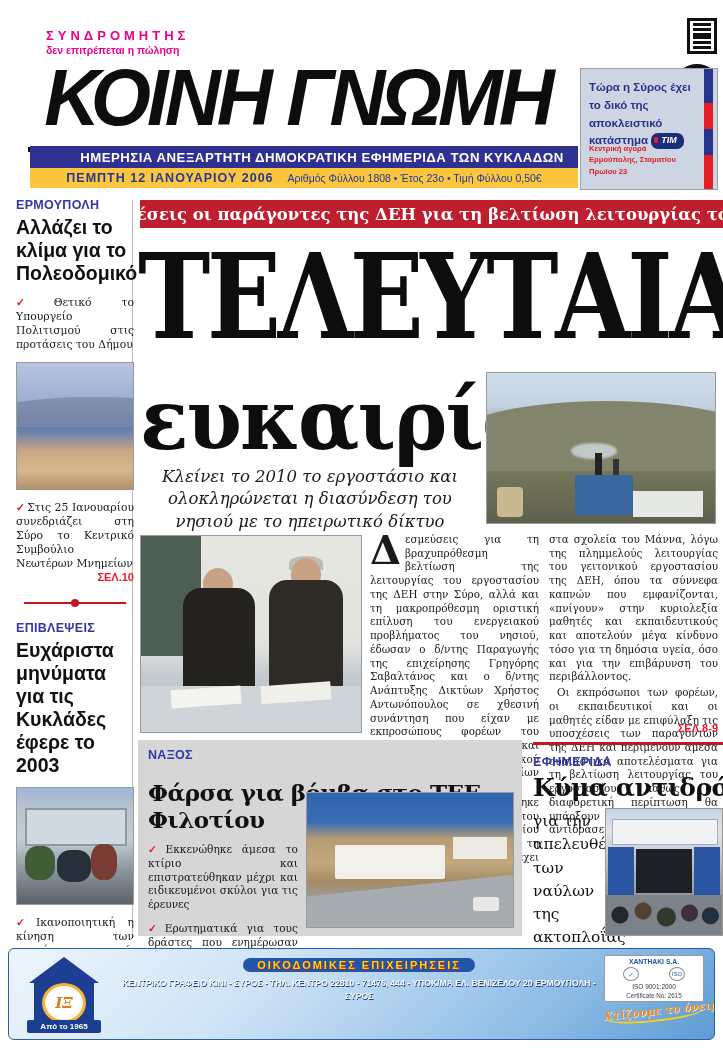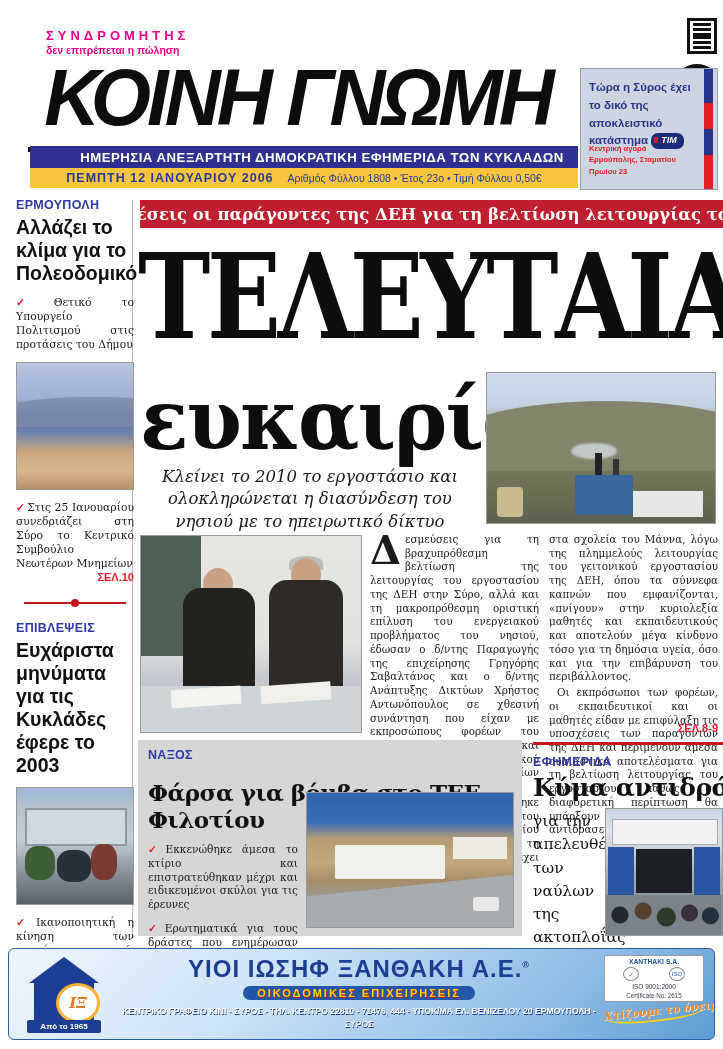--- a/index.html
+++ b/index.html
@@ -132,21 +132,21 @@
   .santorini .head { font-family:"DejaVu Serif", serif; font-weight:bold; font-size:25px; color:#111; margin-top:4px; letter-spacing:-0.5px; white-space:nowrap; }
   .santorini .deck2 { font-family:"DejaVu Serif", serif; font-size:15.5px; line-height:1.5; color:#111; margin-top:8px; width:78px; }
   .santorini .pgref { width:78px; margin-top:4px; text-align:right; }
 
   
   .footer-ad { position:absolute; left:8px; top:948px; width:707px; height:92px; border-radius:6px;
       background:linear-gradient(135deg,#eef5fc 0%,#cfe4f6 35%,#8fbde6 75%,#5d9cd4 100%); border:1px solid #2b5ca8; overflow:hidden; }
   .house-logo { position:absolute; left:12px; top:8px; width:86px; height:76px; }
   .house-logo .roof { position:absolute; left:8px; top:0; width:0; height:0; border-left:35px solid transparent; border-right:35px solid transparent; border-bottom:26px solid #1c3f94; }
   .house-logo .bodyb { position:absolute; left:13px; top:22px; width:60px; height:48px; background:#1c3f94; border-radius:4px; }
-  .house-logo .circ { position:absolute; left:35px; top:26px; width:44px; height:40px; background:#fff; border:3px solid #f9b233; border-radius:50%;
+  .house-logo .circ { position:absolute; left:21px; top:26px; width:44px; height:40px; background:#fff; border:3px solid #f9b233; border-radius:50%;
       display:flex; align-items:center; justify-content:center; font-family:"DejaVu Serif", serif; font-style:italic; font-weight:bold; color:#e07b20; font-size:15px; }
   .house-logo .ribbon { position:absolute; left:6px; bottom:0; width:74px; height:13px; background:#1c3f94; color:#fff; font-size:8px; font-weight:bold;
       display:flex; align-items:center; justify-content:center; border-radius:2px; }
   .fa-center { position:absolute; left:110px; top:6px; width:480px; text-align:center; }
   .fa-title { color:#1c3f94; font-weight:bold; font-size:24px; letter-spacing:1px; white-space:nowrap; }
   .fa-title sup { font-size:9px; }
   .fa-tagline { display:inline-block; background:#2356a8; color:#ffd400; font-weight:bold; font-size:11px; letter-spacing:2px;
       padding:1px 14px; border-radius:9px; margin-top:1px; text-shadow:0.5px 0.5px 0 #c4161c; }
   .fa-lines { margin-top:4px; color:#fff; font-weight:bold; font-size:8.6px; line-height:1.5; text-shadow:0.6px 0.6px 0 #1c3f94; }
   .fa-right { position:absolute; right:10px; top:6px; width:100px; text-align:center; }
@@ -322,21 +322,20 @@
   </div>
 
   <div class="footer-ad">
     <div class="house-logo">
       <div class="roof"></div>
         <div class="bodyb"></div>
       <div class="circ">ΙΞ</div>
       <div class="ribbon">Από το 1965</div>
     </div>
     <div class="fa-center">
-      <div class="fa-title"><span>ΥΙΟΙ ΙΩΣΗΦ ΞΑΝΘΑΚΗ Α.Ε.</span><sup>®</sup></div>
       <div class="fa-tagline">ΟΙΚΟΔΟΜΙΚΕΣ ΕΠΙΧΕΙΡΗΣΕΙΣ</div>
       <div class="fa-lines">
         <div>ΚΕΝΤΡΙΚΟ ΓΡΑΦΕΙΟ ΚΙΝΙ - ΣΥΡΟΣ - ΤΗΛ. ΚΕΝΤΡΟ 22810 - 71476, 444 - ΥΠΟΚ/ΜΑ ΕΛ. ΒΕΝΙΖΕΛΟΥ 20 ΕΡΜΟΥΠΟΛΗ - ΣΥΡΟΣ</div>
 
       </div>
     </div>
     <div class="fa-right">
       <div class="cert-box">
         <div class="ct">XANTHAKI S.A.</div>
         <div class="logos">

